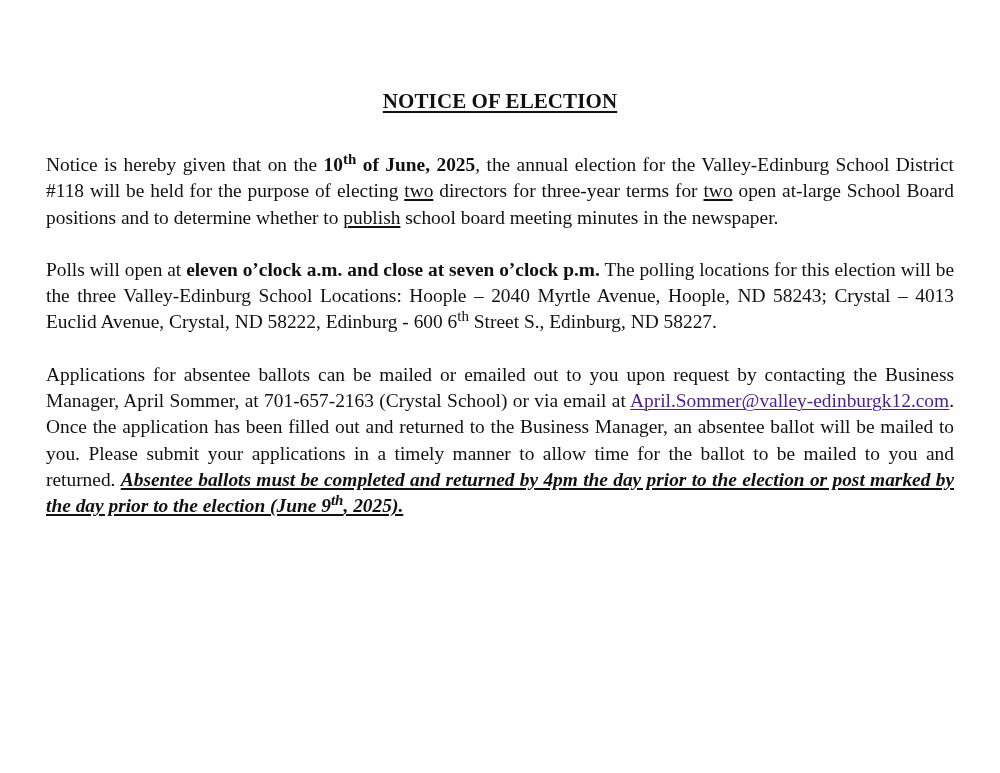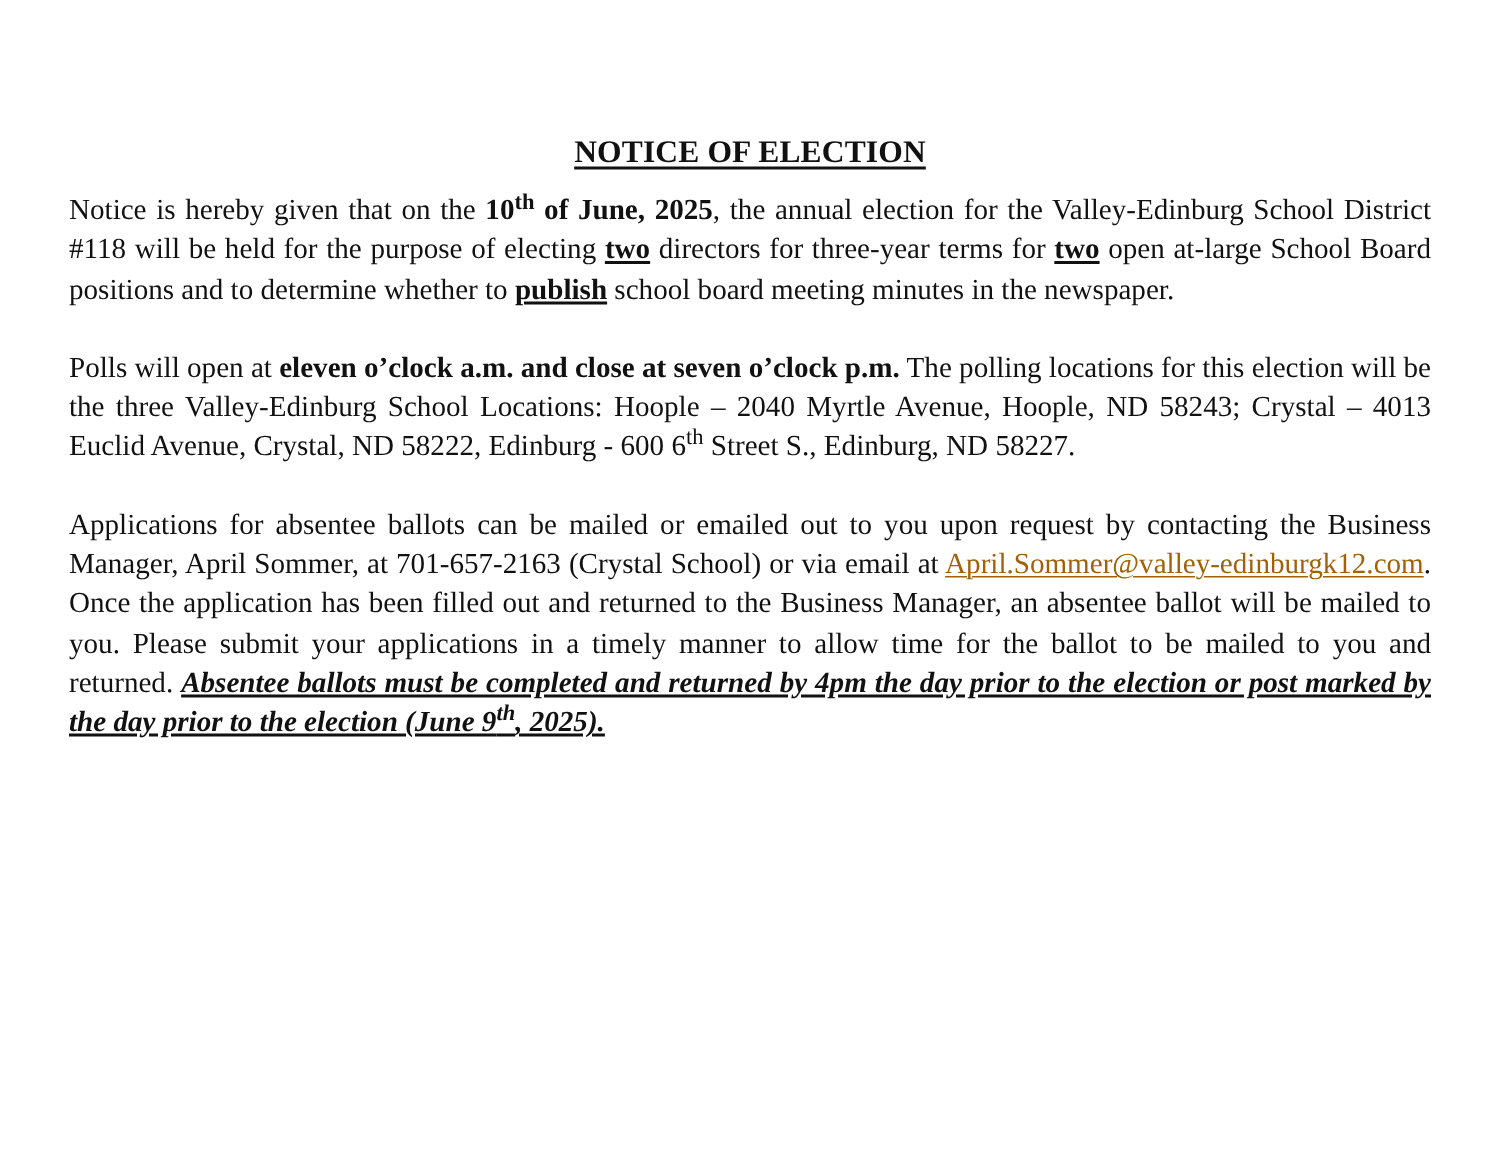--- a/index.html
+++ b/index.html
@@ -21,36 +21,36 @@
       top: 86px;
       width: 908px;
     }
     .title {
       text-align: center;
       font-weight: bold;
       font-size: 21px;
       text-decoration: underline;
       text-underline-offset: 3px;
       text-decoration-thickness: 2px;
-      margin: 0 0 12px 0;
+      margin: 0 0 36px 0;
       line-height: 30px;
       letter-spacing: 0.1px;
     }
     .para {
       font-size: 19.4px;
       line-height: 26.3px;
       text-align: justify;
       margin: 0 0 26px 0;
     }
     .b { font-weight: bold; }
-    .bu { font-weight: bold; text-decoration: underline; text-decoration-thickness: 2px; text-underline-offset: 2px; }
+    .bu { font-weight: normal; text-decoration: underline; text-decoration-thickness: 2px; text-underline-offset: 2px; }
     .biu { font-weight: bold; font-style: italic; text-decoration: underline; text-decoration-thickness: 2px; text-underline-offset: 2px; }
     sup { font-size: 15px; line-height: 0; vertical-align: 7px; }
     .link {
-      color: #a16207;
+      color: #4c1d95;
       text-decoration: underline;
       text-decoration-thickness: 1px;
       text-underline-offset: 2px;
       cursor: pointer;
     }
   </style>
 </head>
 <body>
 
 <div class="page">

